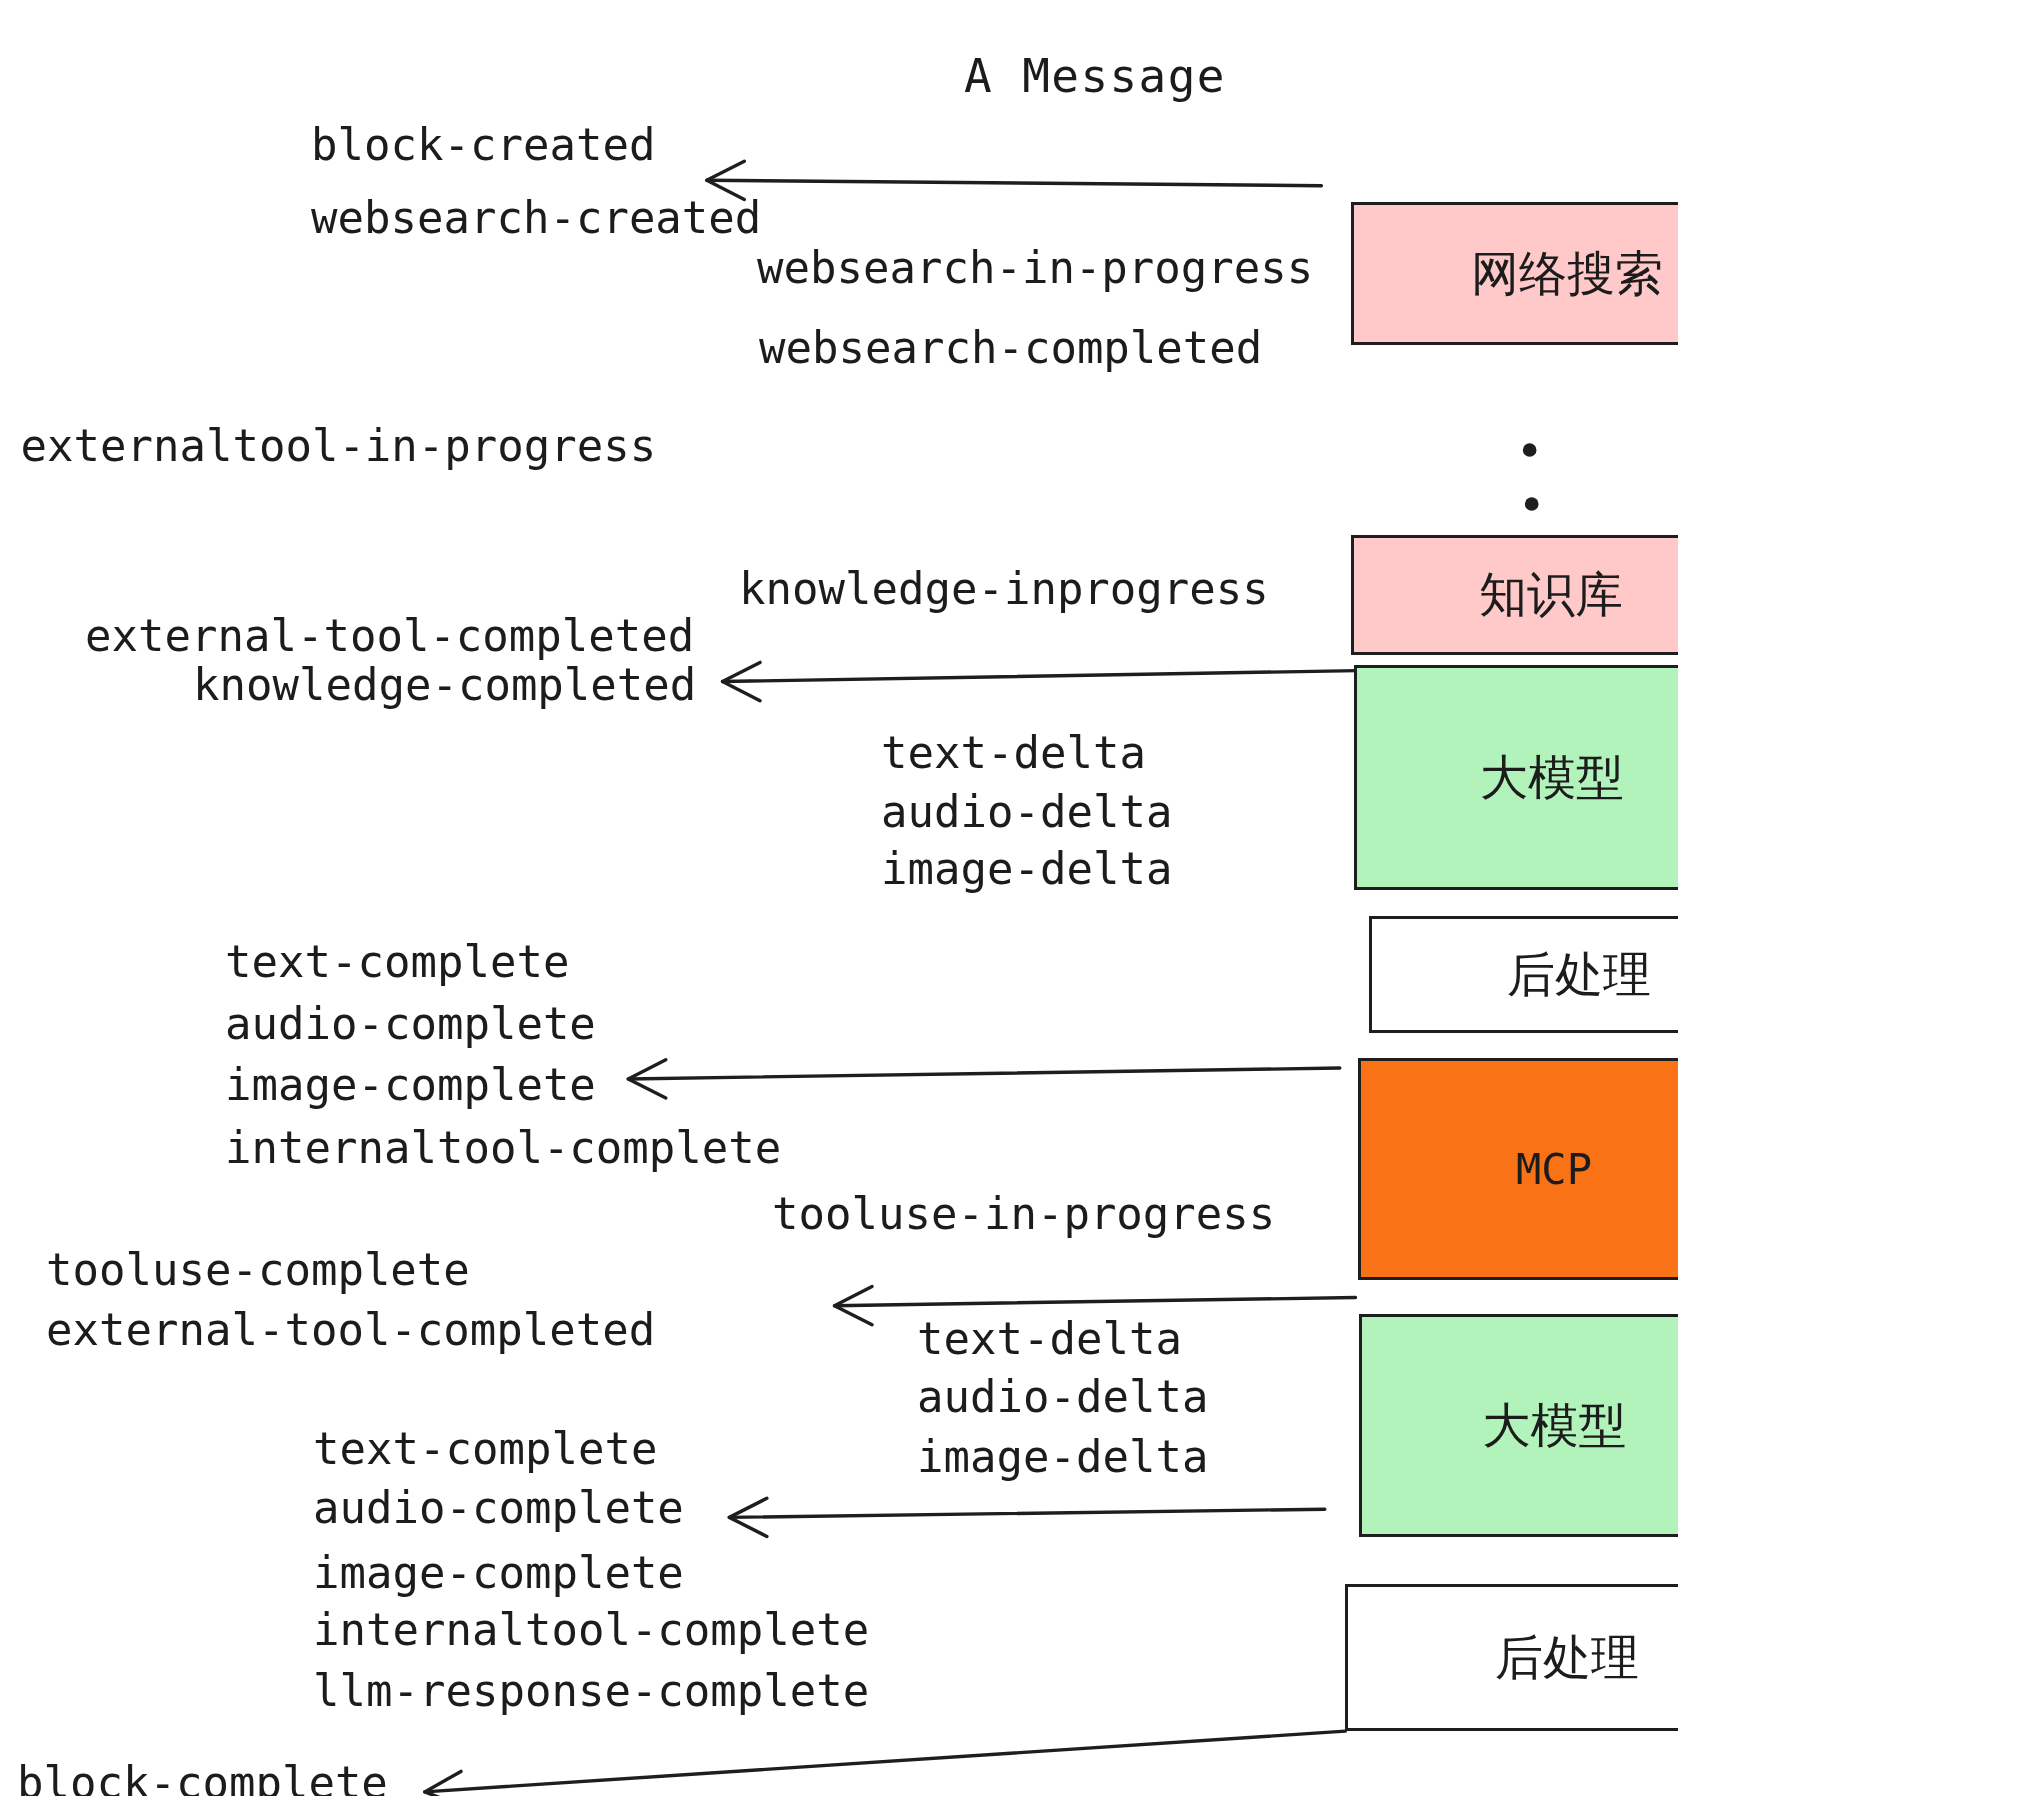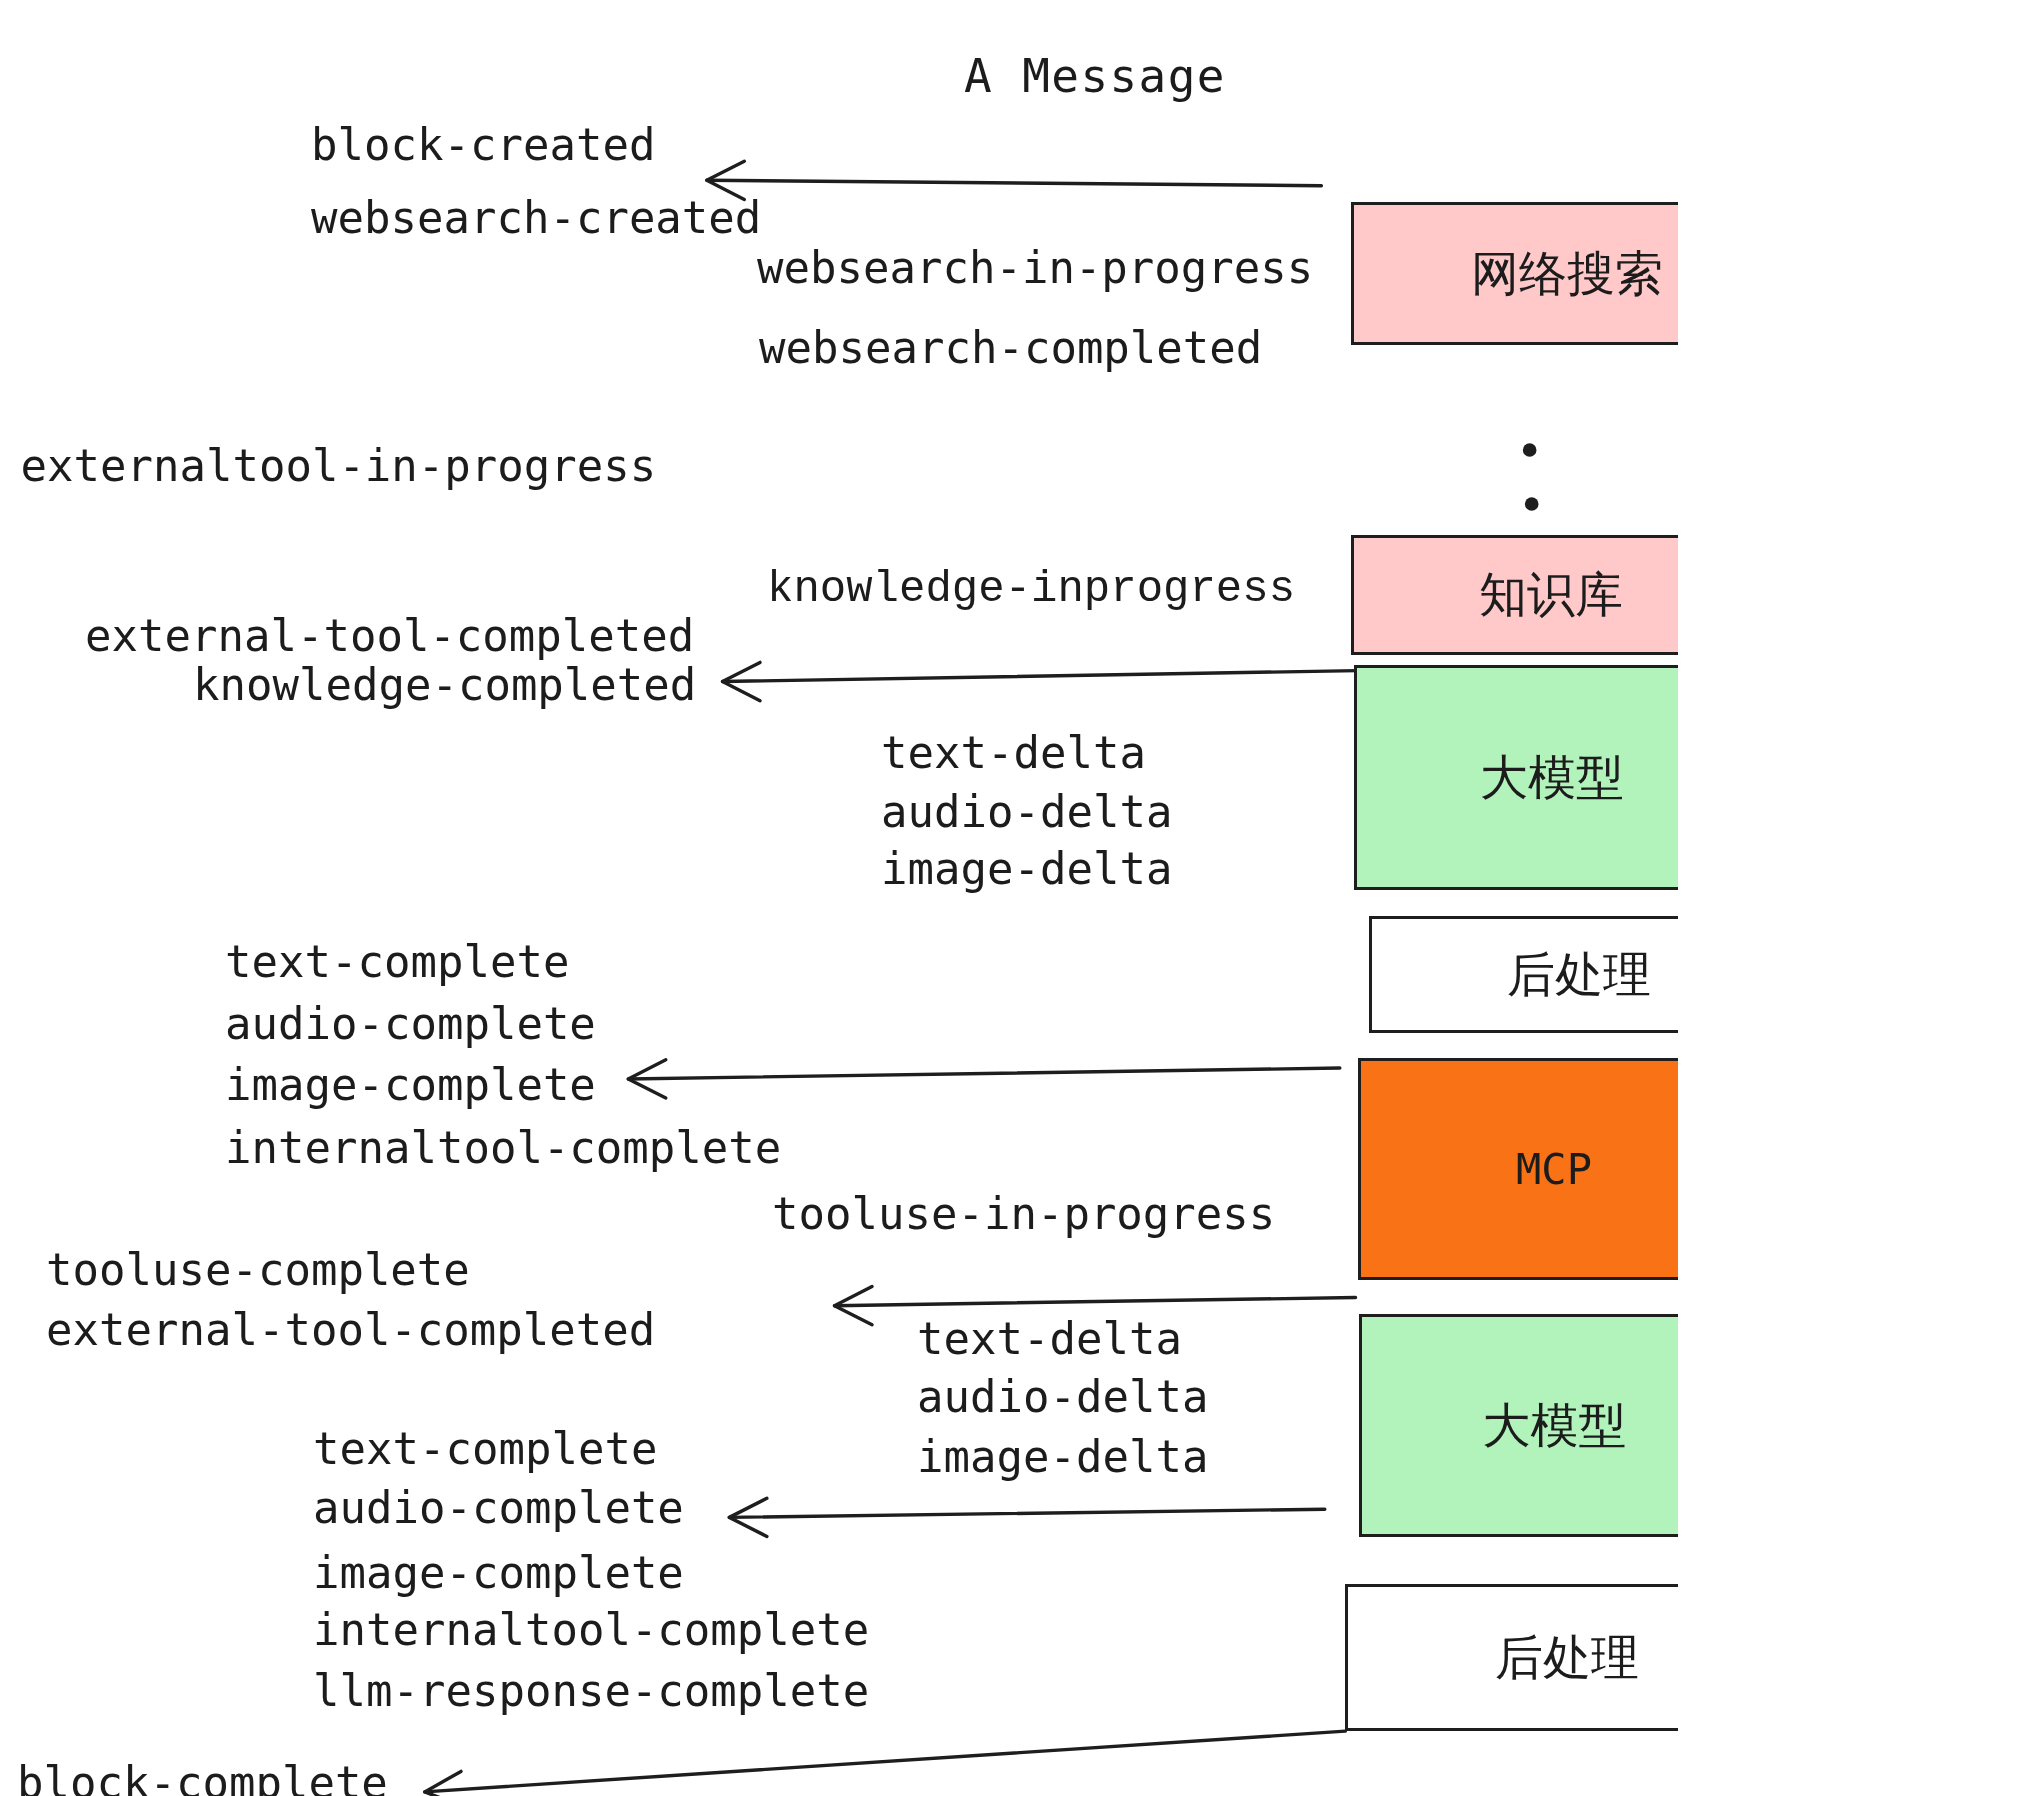--- a/index.html
+++ b/index.html
@@ -139,22 +139,22 @@
     <span>后处理</span>
   </div>
 
   <div class="side-label" style="left:1815px; top:360px;">外部工具</div>
   <div class="side-label" style="left:1826px; top:1136px;">外部工具</div>
 
   <div class="evt" style="left:311px;  top:117px;">block-created</div>
   <div class="evt" style="left:311px;  top:190px;">websearch-created</div>
   <div class="evt" style="left:757px; top:240px;">websearch-in-progress</div>
   <div class="evt" style="left:759px; top:320px;">websearch-completed</div>
-  <div class="evt" style="left:20.5px;   top:438px;">externaltool-in-progress</div>
-  <div class="evt" style="left:767px; top:561px;font-family:Liberation Mono, monospace;">knowledge-inprogress</div>
+  <div class="evt" style="left:20.5px;   top:418px;">externaltool-in-progress</div>
+  <div class="evt" style="left:739px; top:561px;">knowledge-inprogress</div>
   <div class="evt" style="left:85px;  top:608px;">external-tool-completed</div>
   <div class="evt" style="left:193px;  top:657px;">knowledge-completed</div>
   <div class="evt" style="left:881px; top:725px;">text-delta</div>
   <div class="evt" style="left:881px; top:784px;">audio-delta</div>
   <div class="evt" style="left:881px; top:841px;">image-delta</div>
   <div class="evt" style="left:225px;  top:934px;">text-complete</div>
   <div class="evt" style="left:225px;  top:996px;">audio-complete</div>
   <div class="evt" style="left:225px;  top:1057px;">image-complete</div>
   <div class="evt" style="left:225px;  top:1120px;">internaltool-complete</div>
   <div class="evt" style="left:772px; top:1186px;">tooluse-in-progress</div>

